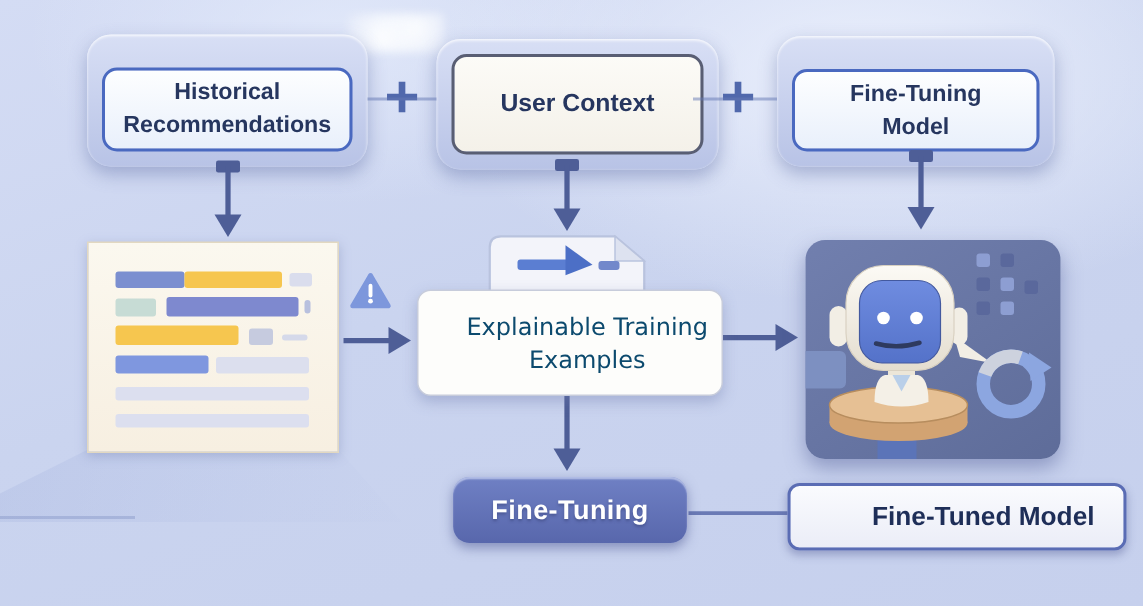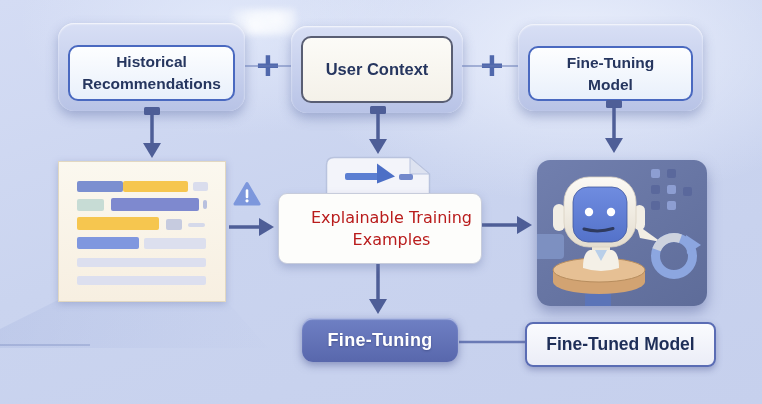--- a/index.html
+++ b/index.html
@@ -23,21 +23,21 @@
   
   .node-outer{position:absolute;border-radius:16px;
     background:linear-gradient(180deg,#d8dff5,#b8c3e6);
     box-shadow:0 5px 12px rgba(96,110,166,.45), inset 0 1px 2px rgba(255,255,255,.85);}
   .node-inner{position:absolute;inset:10px;border-radius:10px;
     display:flex;align-items:center;justify-content:center;text-align:center;}
   .blue-border{border:2.5px solid #4a69c0;background:linear-gradient(180deg,#fdfeff,#e9f0fb);margin-top:12px;}
   .dark-border{border:2.5px solid #595e73;background:linear-gradient(180deg,#fcfbf7,#f4f1e9);}
   .node-label{font-weight:700;font-size:15.5px;color:#26365f;line-height:1.4;white-space:pre-line;}
   #node-historical{left:58px;top:23px;width:187px;height:88px;}
-  #node-user-context{left:291px;top:26px;width:172px;height:87px;}
+  #node-user-context{left:291px;top:26px;width:172px;height:87px;padding-left:16px;}
   #node-user-context .node-label{font-size:16.5px;}
   #node-ft-model{left:518px;top:24px;width:185px;height:87px;}
 
   .plus{position:absolute;width:36px;height:46px;line-height:44px;text-align:center;
     font-size:40px;font-weight:700;color:#5068ac;}
   #plus-left{left:250px;top:43px;}
   #plus-right{left:474px;top:43px;}
 
   
   .arrows{position:absolute;left:0;top:0;z-index:1;}
@@ -53,38 +53,38 @@
 
   
   .doc-icon{position:absolute;left:324px;top:156px;z-index:1;}
 
   
   .explain-box{position:absolute;left:278px;top:193px;width:202px;height:69px;z-index:2;
     background:#fdfdfb;border:1.5px solid #c7ccdb;border-radius:9px;
     box-shadow:0 4px 9px rgba(108,120,170,.38);
     display:flex;align-items:center;justify-content:center;text-align:center;}
   .explain-label{font-family:"DejaVu Sans",sans-serif;font-size:16px;font-weight:400;
-    color:#b91c1c;line-height:1.35;white-space:pre-line;margin-left:23px;}
+    color:#0c4a6e;line-height:1.35;white-space:pre-line;margin-left:23px;}
 
   
   .robot-panel{position:absolute;left:537px;top:160px;width:170px;height:146px;z-index:2;
     border-radius:13px;background:linear-gradient(145deg,#717fae,#5e6c99);
     box-shadow:0 6px 13px rgba(88,100,156,.5);}
 
   
   .ft-button{position:absolute;left:302px;top:318px;width:156px;height:44px;z-index:2;
     border-radius:11px;background:linear-gradient(180deg,#6f80c4,#5867ac);
     box-shadow:0 3px 8px rgba(78,90,148,.55), inset 0 1.5px 1px rgba(200,210,240,.75);
     display:flex;align-items:center;justify-content:center;}
   .ft-button-label{color:#ffffff;font-weight:700;font-size:18px;letter-spacing:.3px;
     text-shadow:0 1px 2px rgba(50,60,110,.5);}
   .ftm-box{position:absolute;left:525px;top:322px;width:187px;height:41px;z-index:2;
     background:linear-gradient(180deg,#fafbfe,#ebedf7);border:2px solid #5a6cb4;border-radius:8px;
     box-shadow:0 3px 6px rgba(88,98,152,.45);
-    display:flex;align-items:center;justify-content:center;}
+    display:flex;align-items:center;justify-content:center;padding-left:35px;}
   .ftm-label{font-weight:700;font-size:17.5px;color:#1e2e58;}
 </style>
 </head>
 <body>
 
 <div class="stage">
 
   <div class="cloud"></div>
   <div class="ground-shadow"></div>
   <div class="ground-line"></div>

